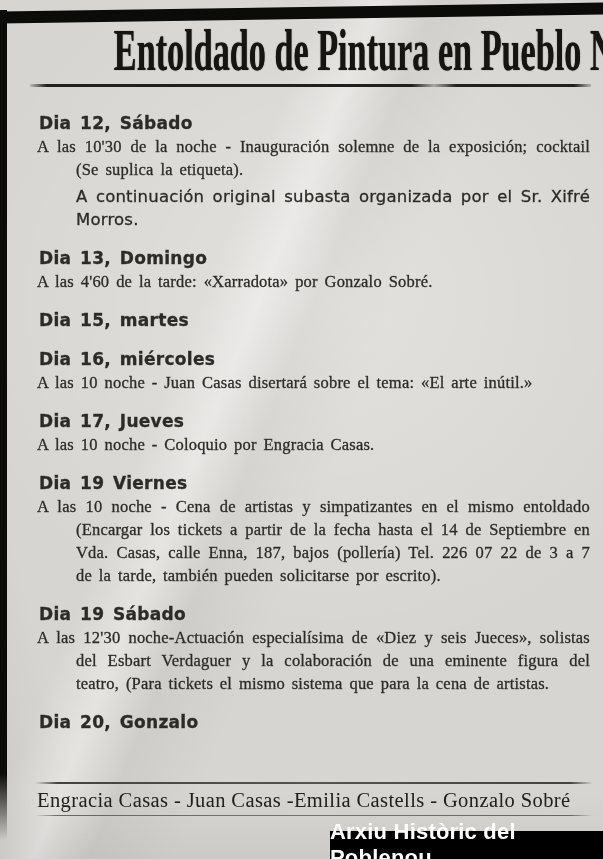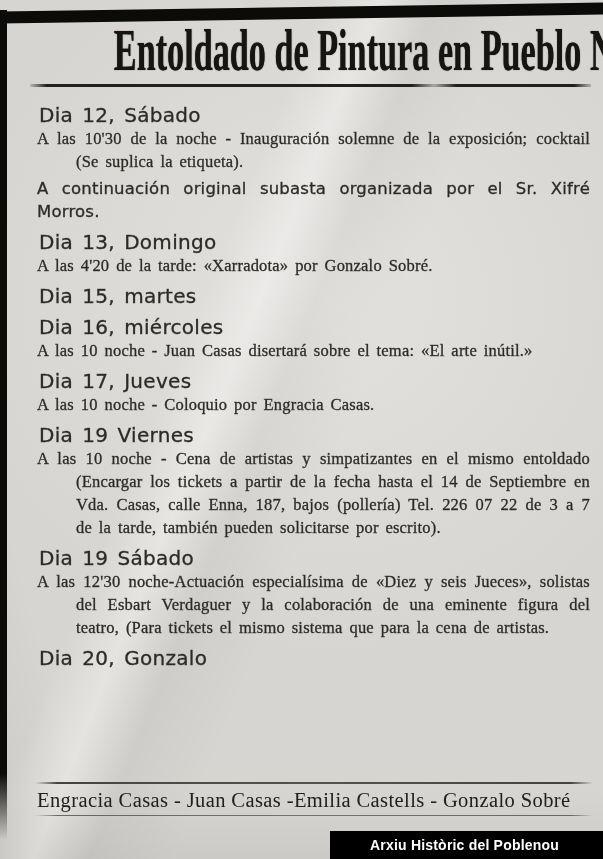--- a/index.html
+++ b/index.html
@@ -57,28 +57,28 @@
   .schedule {
     position: absolute; top: 96px; left: 37px; right: 13px;
     color: #2d2b27;
     font-size: 16.5px;
     line-height: 23px;
     letter-spacing: 0.2px;
     word-spacing: 2.5px;
     -webkit-text-stroke: 0.35px rgba(45,43,39,0.85);
   }
   .day-heading {
-    margin: 8px 0 0 2px;
-    font-size: 20px;
-    font-weight: normal;
+    margin: 16px 0 0 2px;
+    font-size: 17px;
+    font-weight: bold;
     letter-spacing: 0.3px;
   }
   .event-par { margin: 0; text-align: justify; }
   .event-par.lead { padding-left: 39px; text-indent: -39px; font-family: Liberation Serif, serif; }
-  .event-par.indent { margin-top: 4px; }
+  .event-par.indent { margin-left: 39px; margin-top: 4px; }
   
   .footer { position: absolute; left: 35px; right: 10px; top: 782px; }
   .footer-rule {
     height: 2px;
     background: linear-gradient(90deg, rgba(70,67,62,0), #46433e 4%, #56534d 50%, #46433e 96%, rgba(70,67,62,0));
   }
   .footer-rule.bottom {
     margin-top: 2px; height: 1px; opacity: 0.75;
   }
   .footer-names {
@@ -91,21 +91,21 @@
     white-space: nowrap;
   }
   
   .watermark {
     position: absolute; right: 0; bottom: 0; height: 28px; width: 273px;
     background: #000;
     color: #fff;
     display: flex; align-items: center; justify-content: center;
     font-family: "Liberation Sans", sans-serif;
     font-weight: bold;
-    font-size: 14px;
+    font-size: 22px;
     letter-spacing: 0.2px;
     padding-right: 4px;
     box-sizing: border-box;
     z-index: 5;
   }
 </style>
 </head>
 <body>
 
 <div class="scan">
@@ -120,21 +120,21 @@
 
   <div class="schedule" id="schedule">
   <section class="day-block">
     <h2 class="day-heading">Dia 12, Sábado</h2>
   <p class="event-par lead">A las 10'30 de la noche - Inauguración solemne de la exposición; cocktail (Se suplica la etiqueta).</p>
         <p class="event-par indent">A continuación original subasta organizada por el Sr. Xifré Morros.</p>
       </section>
 
   <section class="day-block">
     <h2 class="day-heading">Dia 13, Domingo</h2>
-  <p class="event-par lead">A las 4'20 de la tarde: «Xarradota» por Gonzalo Sobré.</p>
+  <p class="event-par lead">A las 4'60 de la tarde: «Xarradota» por Gonzalo Sobré.</p>
       </section>
 
   <section class="day-block">
     <h2 class="day-heading">Dia 15, martes</h2>
       </section>
 
   <section class="day-block">
     <h2 class="day-heading">Dia 16, miércoles</h2>
   <p class="event-par lead">A las 10 noche - Juan Casas disertará sobre el tema: «El arte inútil.»</p>
       </section>

